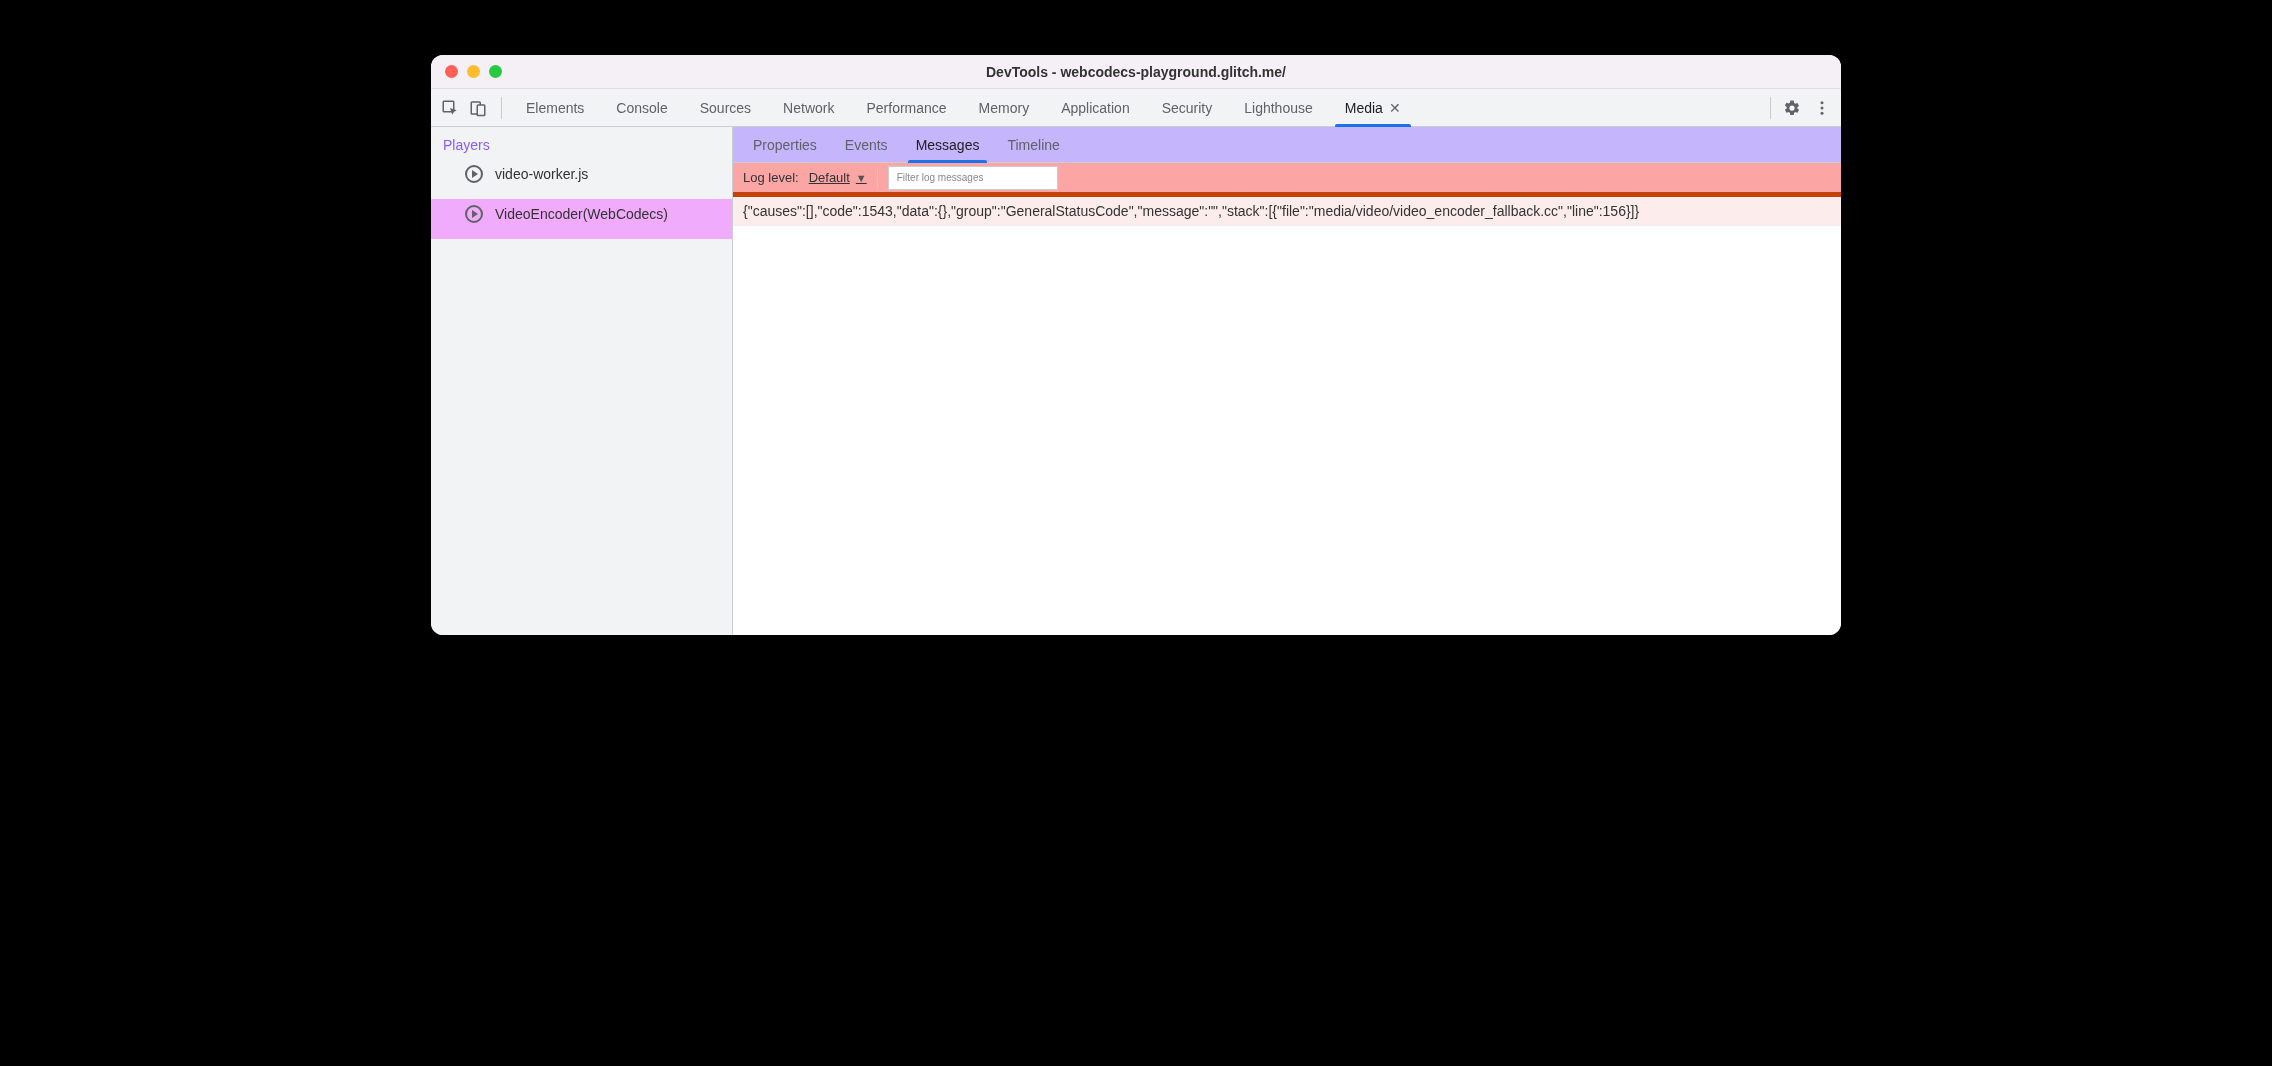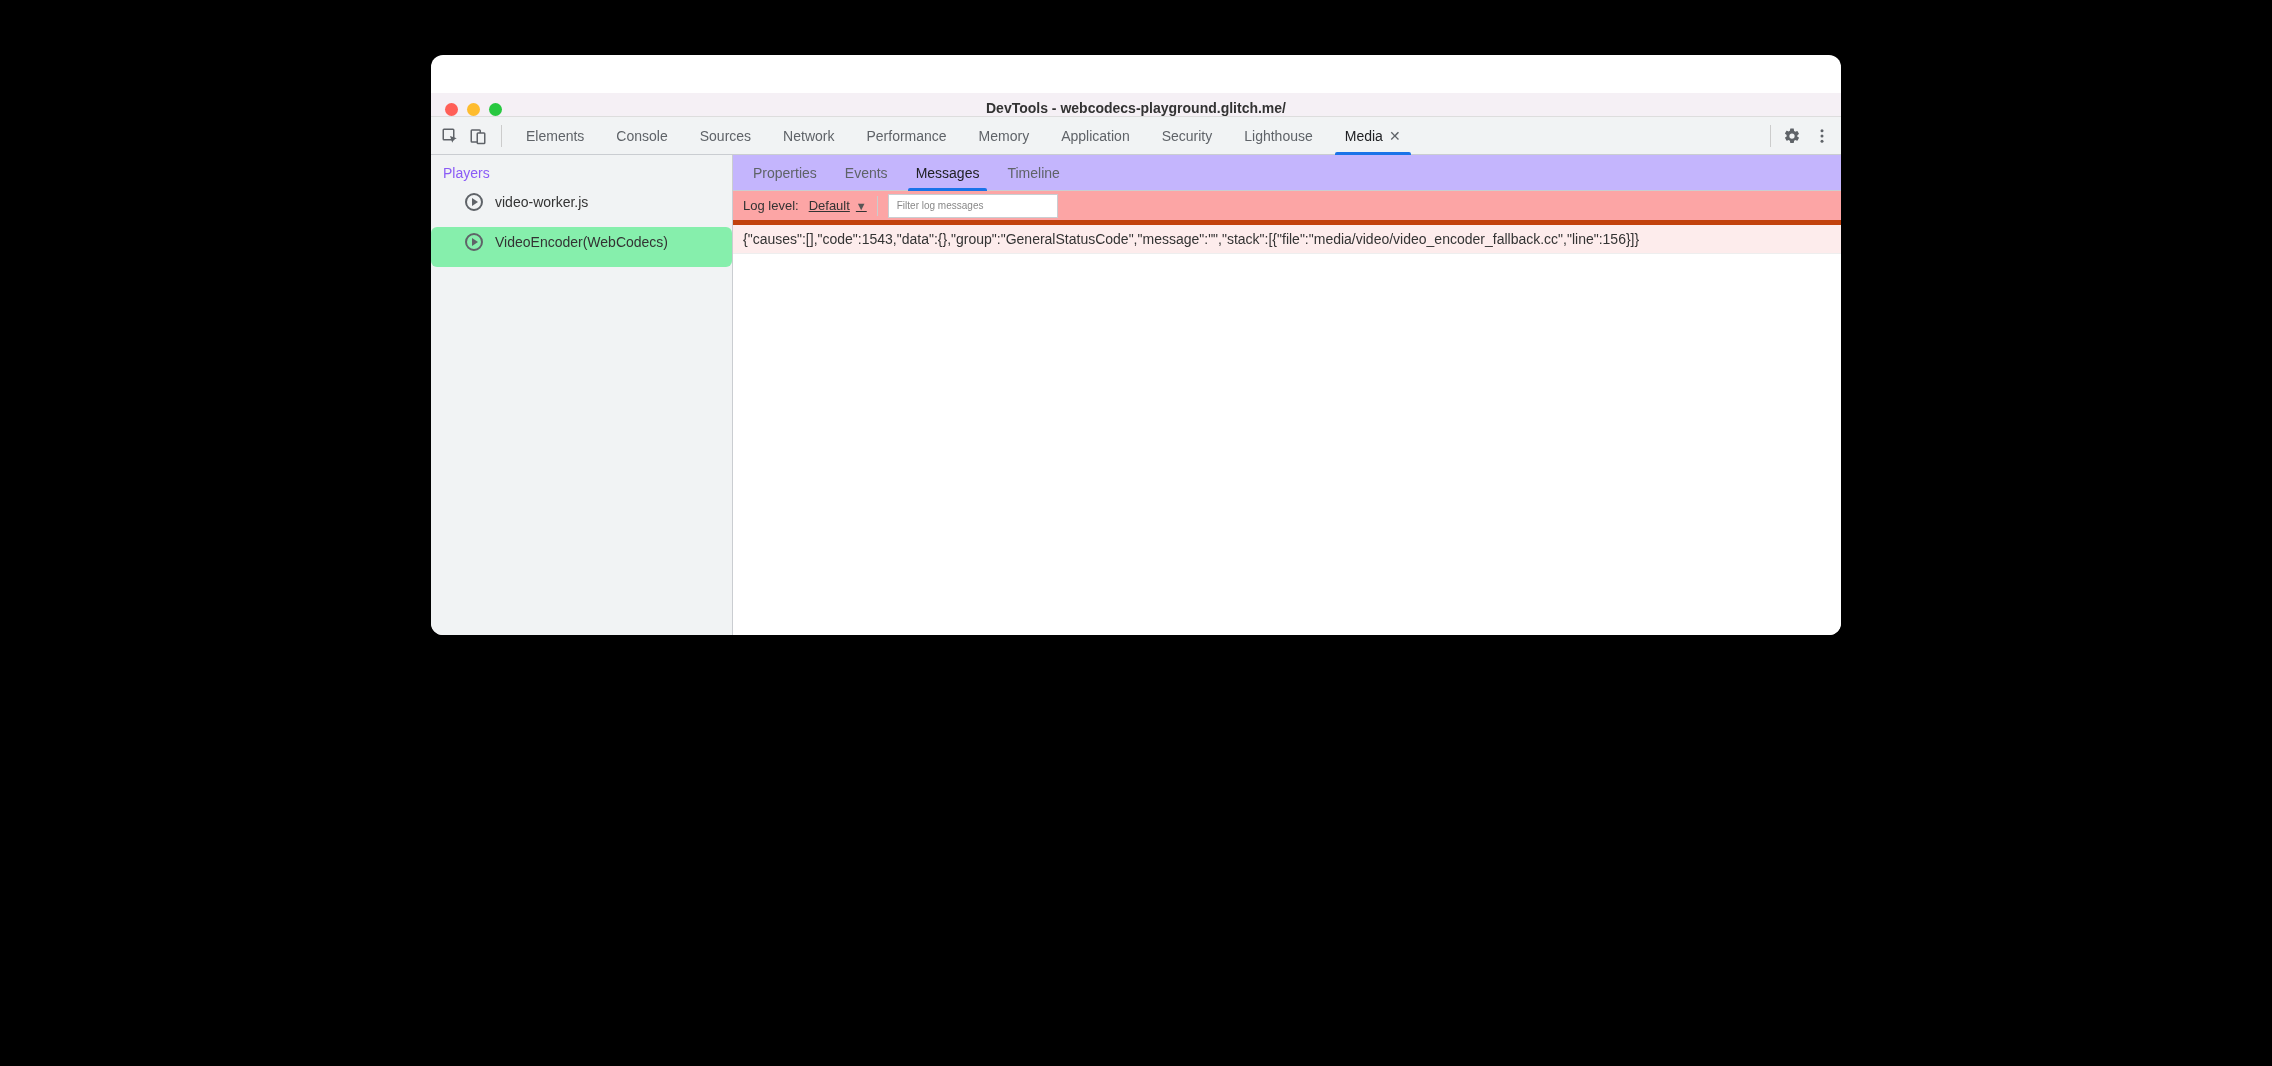--- a/index.html
+++ b/index.html
@@ -17,28 +17,27 @@
       width: 1410px;
       height: 580px;
       background: #fff;
       border-radius: 12px;
       overflow: hidden;
       box-shadow: 0 20px 60px rgba(0,0,0,0.5);
       display: flex;
       flex-direction: column;
     }
     .titlebar {
-      height: 24px;
+      height: 34px;
       background: #f5f0f5;
       display: flex;
-      align-items: flex-end;
+      align-items: center;
       justify-content: center;
       position: relative;
       border-bottom: 1px solid #ddd;
-      margin-top: 38px;
     }
     .traffic-lights {
       position: absolute;
       left: 14px;
       top: 10px;
       display: flex;
       gap: 9px;
     }
     .traffic-light {
       width: 13px; height: 13px; border-radius: 50%;
@@ -135,22 +134,21 @@
     .player-item {
       display: flex;
       align-items: center;
       gap: 12px;
       padding: 6px 12px 16px 34px;
       font-size: 14px;
       color: #333;
       cursor: pointer;
     }
     .player-item.selected {
-      background: #86efac;
-      border-radius: 6px;
+      background: #f0abfc;
     }
     .play-icon {
       width: 18px; height: 18px;
       border: 2px solid #5f6368;
       border-radius: 50%;
       display: flex; align-items: center; justify-content: center;
       flex-shrink: 0;
     }
     .play-icon::before {
       content: "";

